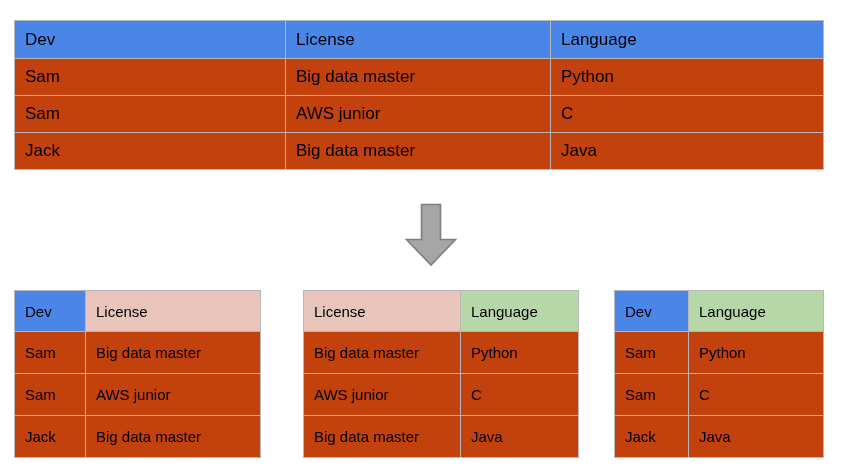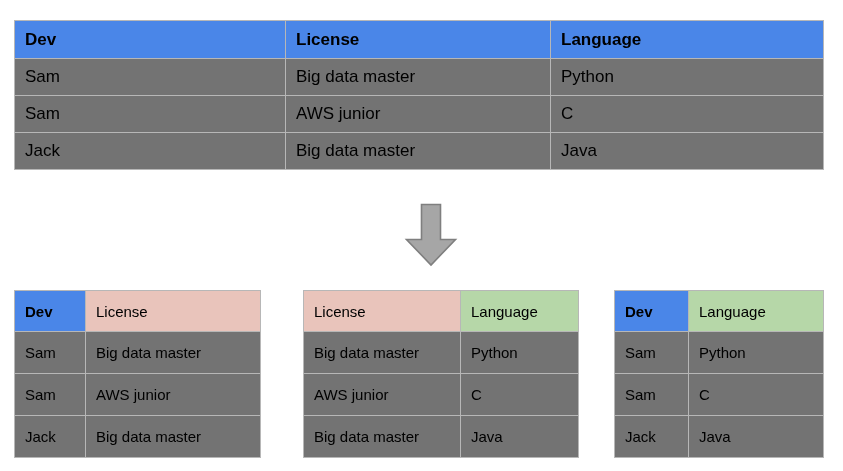--- a/index.html
+++ b/index.html
@@ -27,26 +27,26 @@
   table.grid {
     position: absolute;
     border-collapse: collapse;
     table-layout: fixed;
     background: #ffffff;
   }
   table.grid td {
     border: 1px solid #b7b7b7;
     padding: 0 10px;
     color: #000000;
-    background: #737373;
+    background: #c2410c;
     vertical-align: middle;
     white-space: nowrap;
     overflow: hidden;
   }
-  table.grid td.hdr-blue  { background: #4a86e8; font-weight: bold; }
+  table.grid td.hdr-blue  { background: #4a86e8; }
   table.grid td.hdr-pink  { background: #e9c4bb; }
   table.grid td.hdr-green { background: #b6d7a8; }
 
   
   #top-table {
     left: 14px;
     top: 20px;
     width: 809px;
     font-size: 17px;
   }

